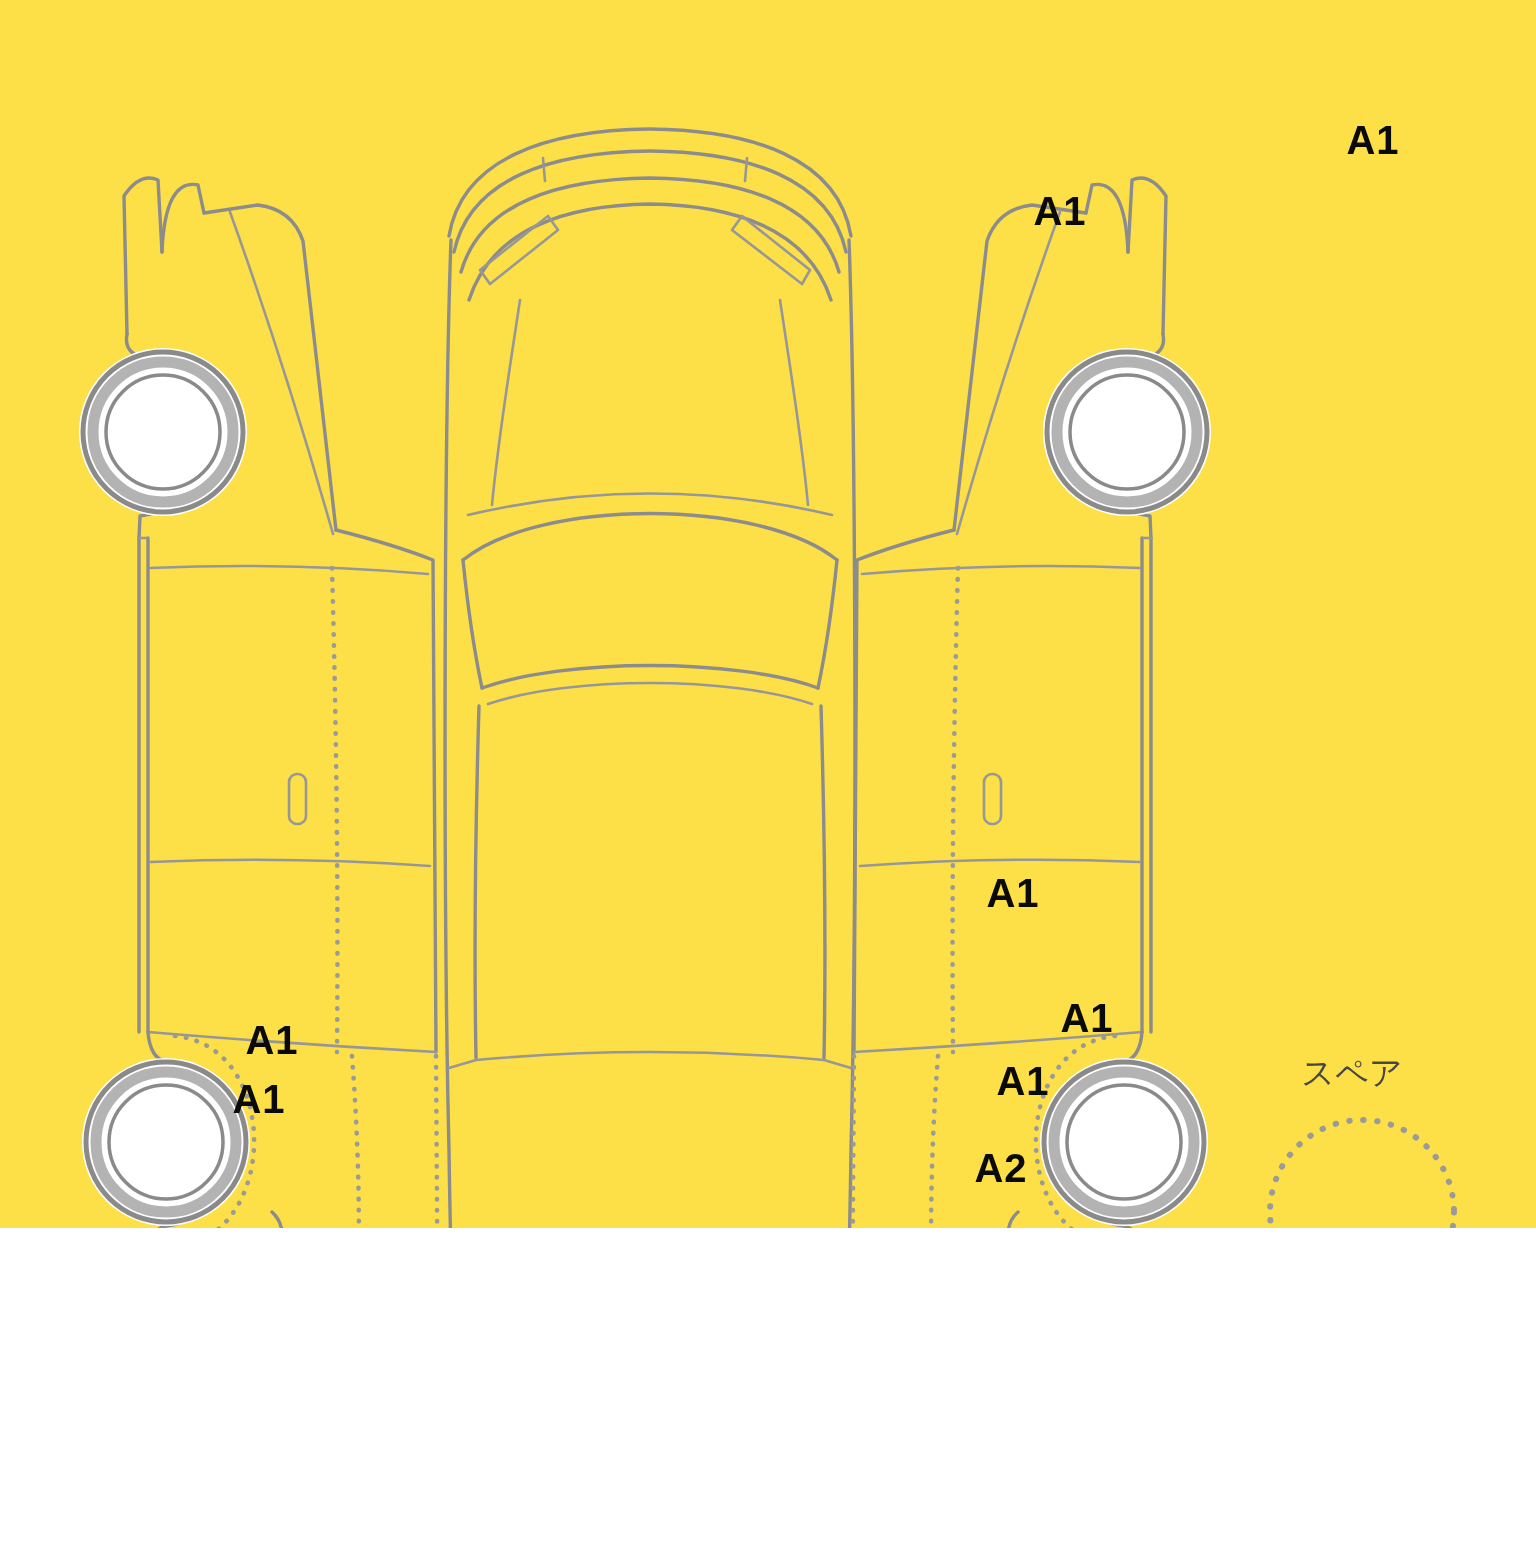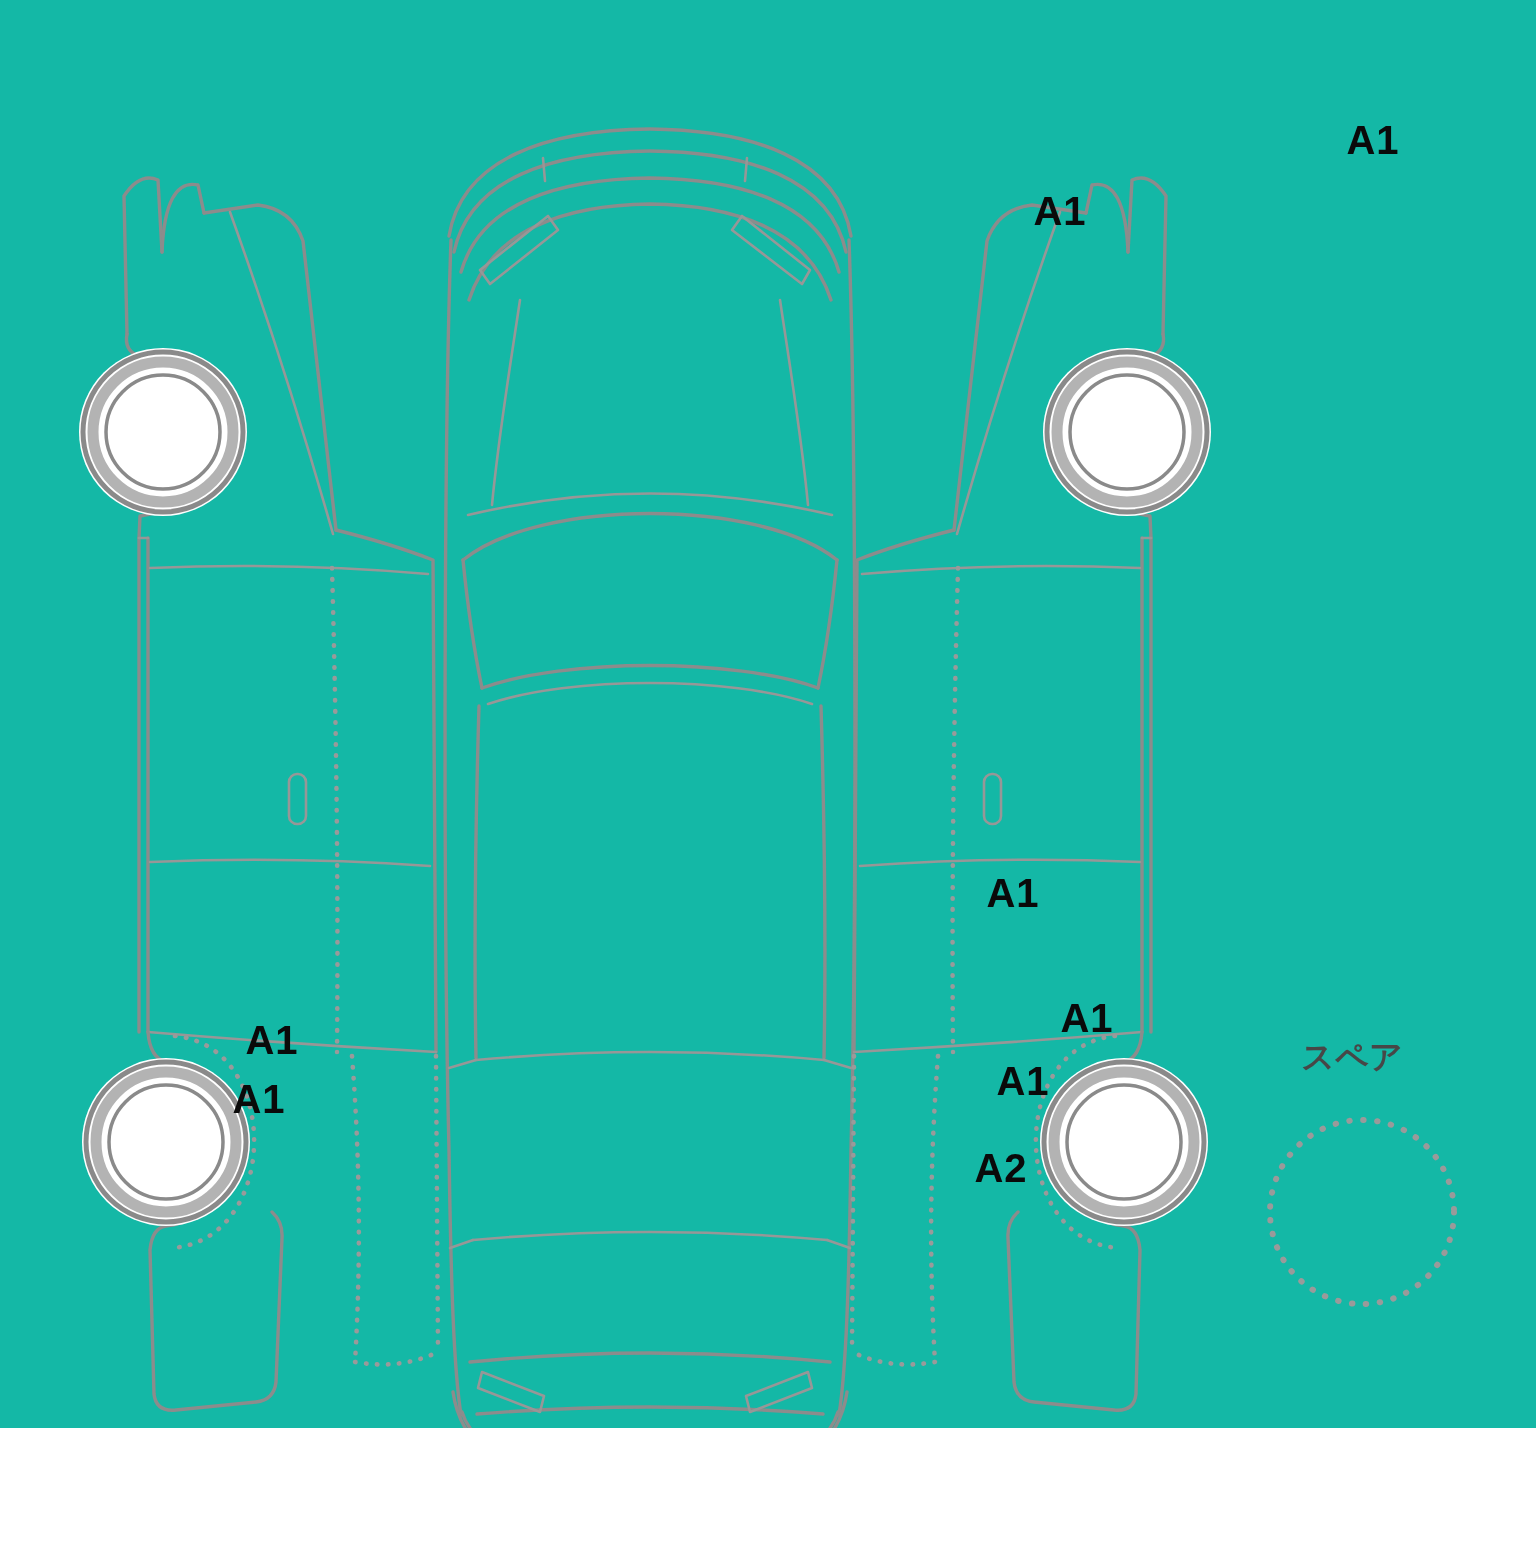--- a/index.html
+++ b/index.html
@@ -4,22 +4,22 @@
 <style>
   html, body {
     margin: 0;
     padding: 0;
     background: #ffffff;
     font-family: "Liberation Sans", sans-serif;
   }
   .stage {
     position: relative;
     width: 1536px;
-    height: 1428px;
-    background: #14b8a6;
+    height: 1228px;
+    background: #fde047;
     overflow: hidden;
   }
   .stage svg {
     position: absolute;
     left: 0;
     top: 0;
     width: 1536px;
     height: 1568px;
   }
   
@@ -64,24 +64,25 @@
     font-weight: 600;
     color: #0a0a0a;
     letter-spacing: 1px;
     white-space: nowrap;
     user-select: none;
   }
   .spare-label {
     position: absolute;
     transform: translate(-50%, -50%);
     font-size: 33px;
-    font-weight: 700;
+    font-weight: 400;
     color: #474747;
     white-space: nowrap;
     user-select: none;
+    margin-top: 16px;
   }
 </style>
 </head>
 <body>
 
 <div class="stage">
 
   <svg viewBox="0 0 1536 1568" aria-hidden="true">
 
     <g>

